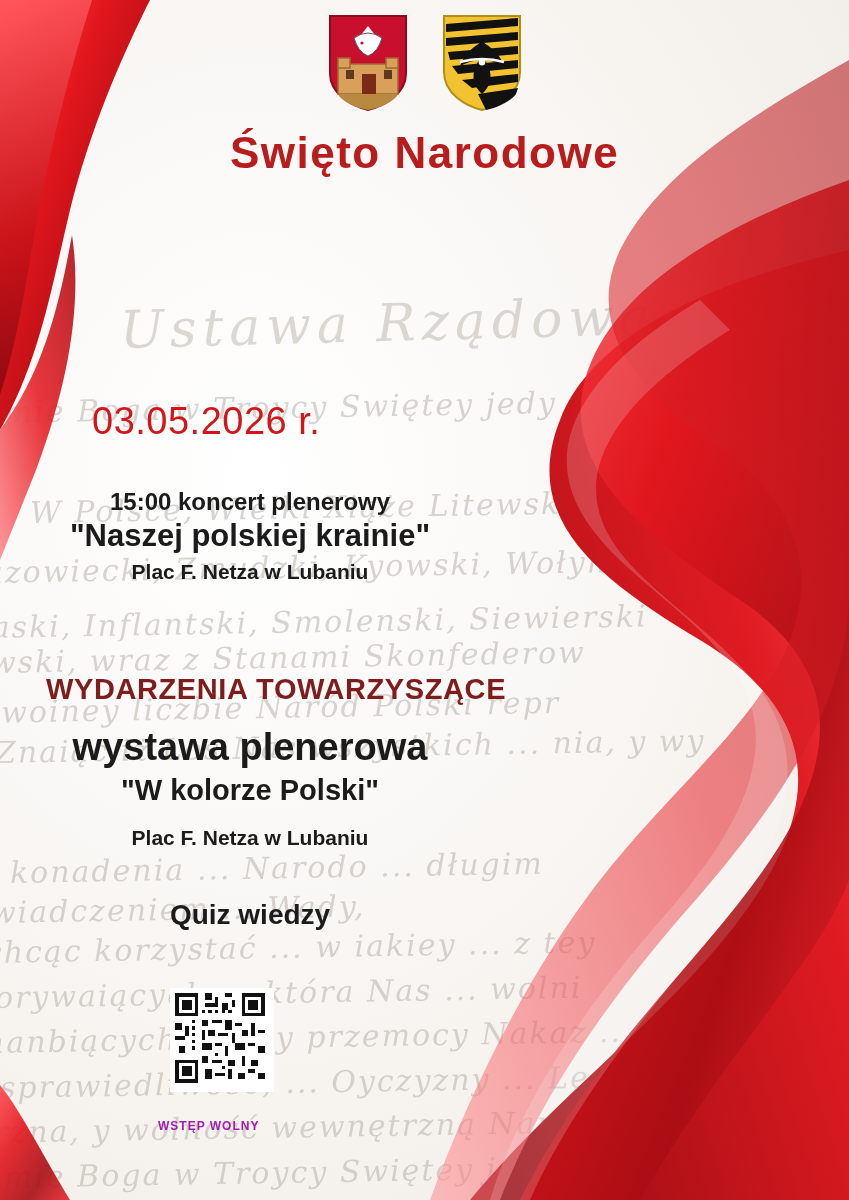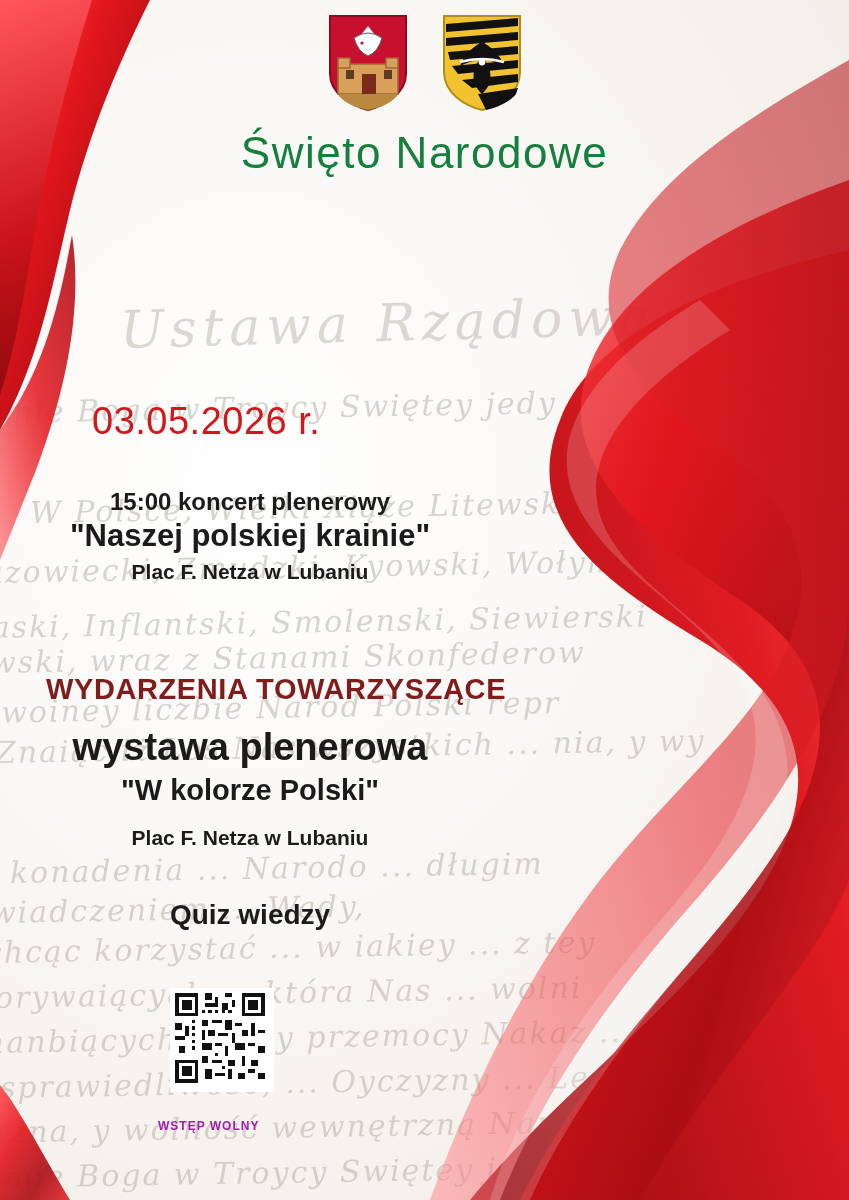--- a/index.html
+++ b/index.html
@@ -76,22 +76,22 @@
     width: 88px;
     height: 100px;
   }
 
   .title {
     position: absolute;
     top: 125px;
     left: 0;
     right: 0;
     text-align: center;
-    color: #15803d;
-    font-weight: normal;
+    color: #b91c1c;
+    font-weight: bold;
     font-size: 44px;
     line-height: 1.28;
     letter-spacing: 1.5px;
     text-shadow: 0 1px 0 rgba(255,255,255,0.6);
   }
 
   .date {
     position: absolute;
     top: 400px;
     left: 92px;

